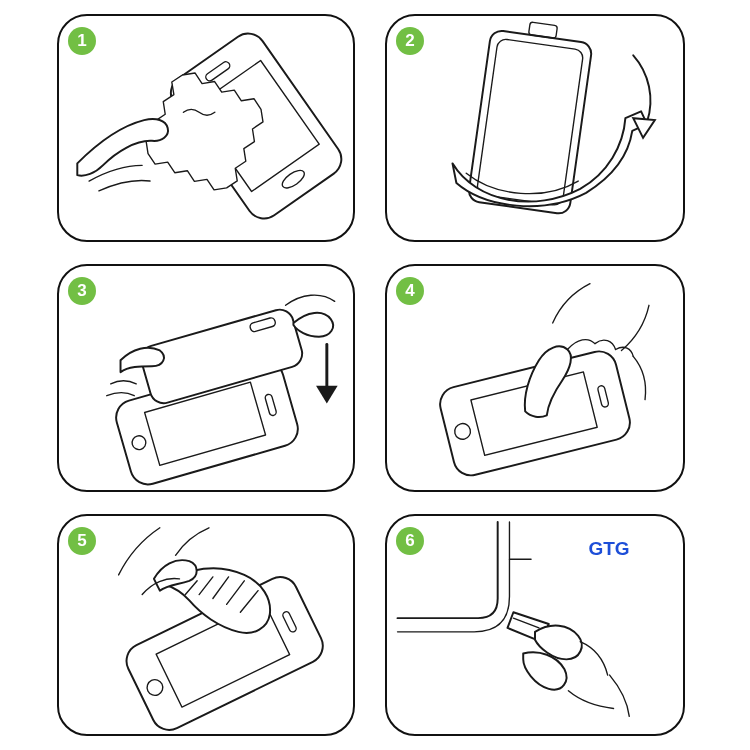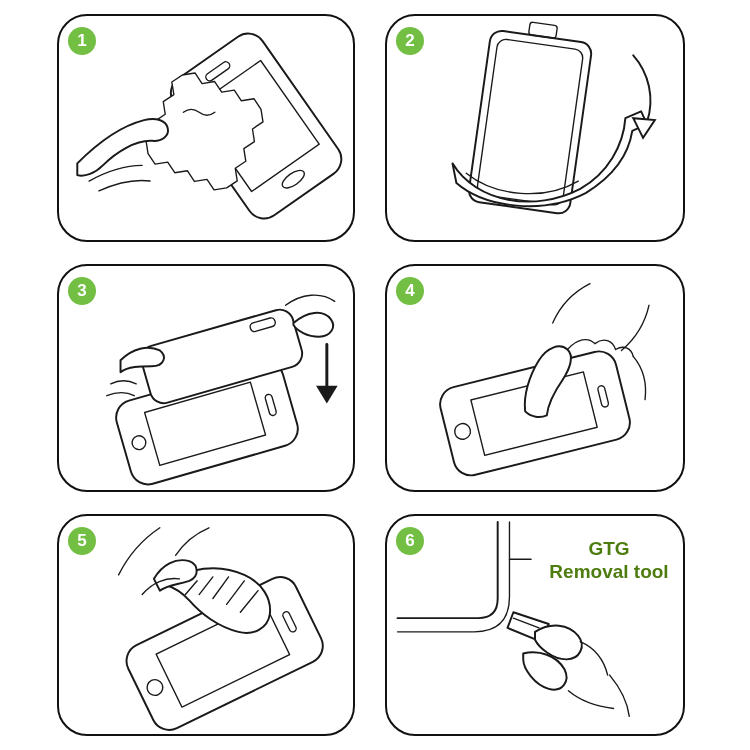--- a/index.html
+++ b/index.html
@@ -15,21 +15,21 @@
   .badge{position:absolute;left:9px;top:11px;width:28px;height:28px;border-radius:50%;
          background:#72bf44;color:#fff;font-weight:bold;font-size:17px;
          display:flex;align-items:center;justify-content:center;z-index:2;}
   .illus{position:absolute;left:0;top:0;width:100%;height:100%;border-radius:28px;}
   .illus path,.illus rect,.illus ellipse,.illus circle,.illus line{
          stroke:#1a1a1a;stroke-width:2;fill:none;stroke-linecap:round;stroke-linejoin:round;}
   .illus .fillw{fill:#ffffff;}
   .illus .thin{stroke-width:1.4;}
   .illus .solid{fill:#1a1a1a;stroke:none;}
   .tool-label{position:absolute;left:146px;top:22px;width:152px;z-index:2;
-              color:#4d7c0f;font-weight:bold;font-size:19px;line-height:1.2;text-align:center;}
+              color:#1d4ed8;font-weight:bold;font-size:19px;line-height:1.2;text-align:center;}
   .tool-label span{display:block;}
 </style>
 </head>
 <body>
 
 <div class="canvas">
 
   <div class="panel p1">
     <div class="badge">
       <span>1</span>
@@ -155,21 +155,20 @@
       </g>
     </svg>
   </div>
 
   <div class="panel p6">
     <div class="badge">
       <span>6</span>
     </div>
     <div class="tool-label">
       <span>GTG</span>
-      <span>Removal tool</span>
     </div>
     <svg class="illus" viewBox="0 0 300 222">
       <g>
         <path d="M112,6 L112,84 Q112,104 92,104 L10,104"></path>
         <path class="thin" d="M124,6 L124,82 Q124,118 88,118 L10,118"></path>
       </g>
       <line class="thin" x1="124" y1="44" x2="146" y2="44"></line>
       <g>
         <path class="fillw" d="M128,98 L164,110 L156,128 L122,114 Z"></path>
         <path class="thin" d="M128,104 L154,114"></path>

